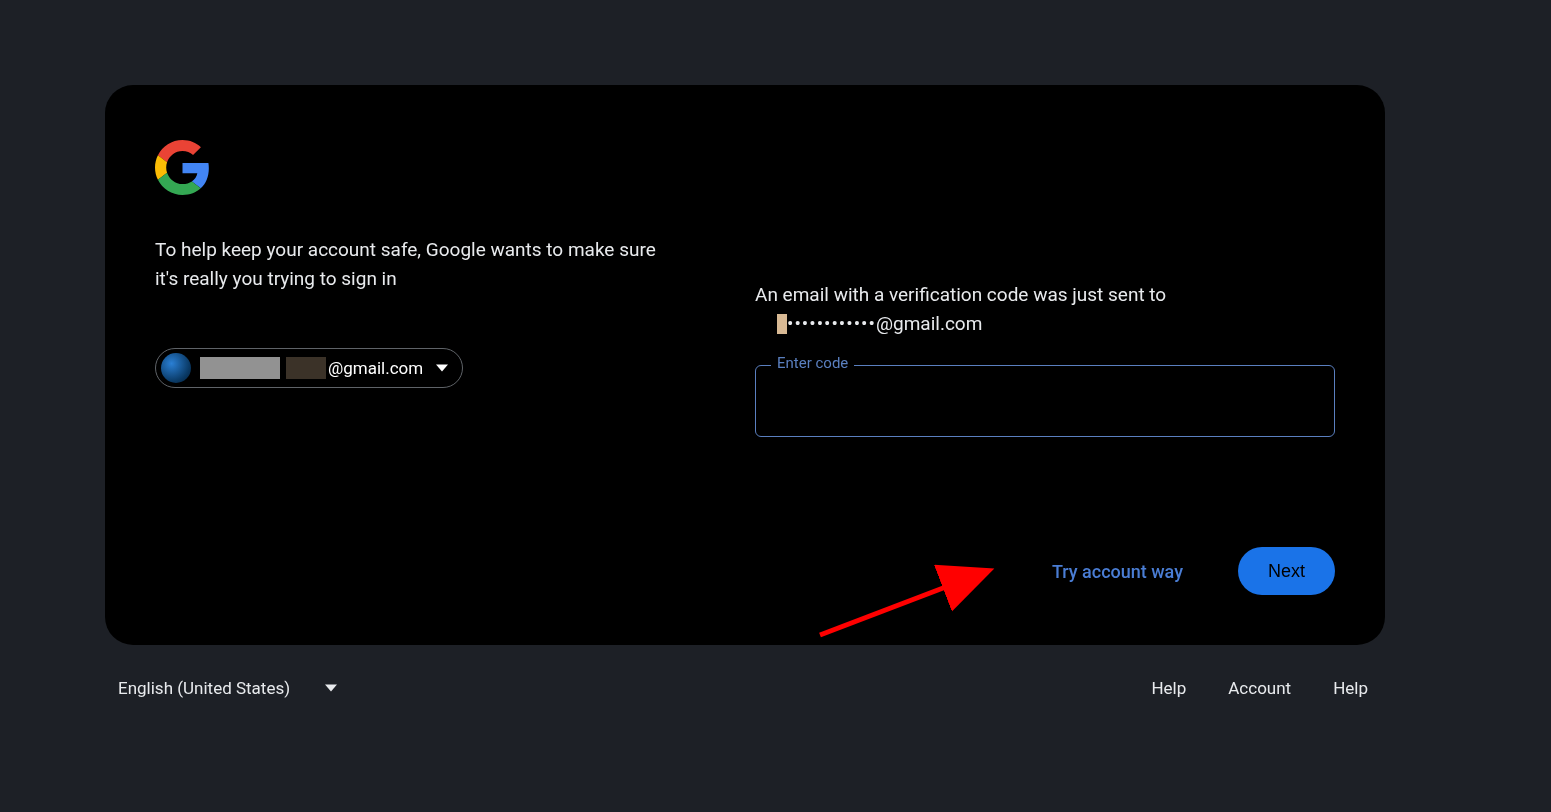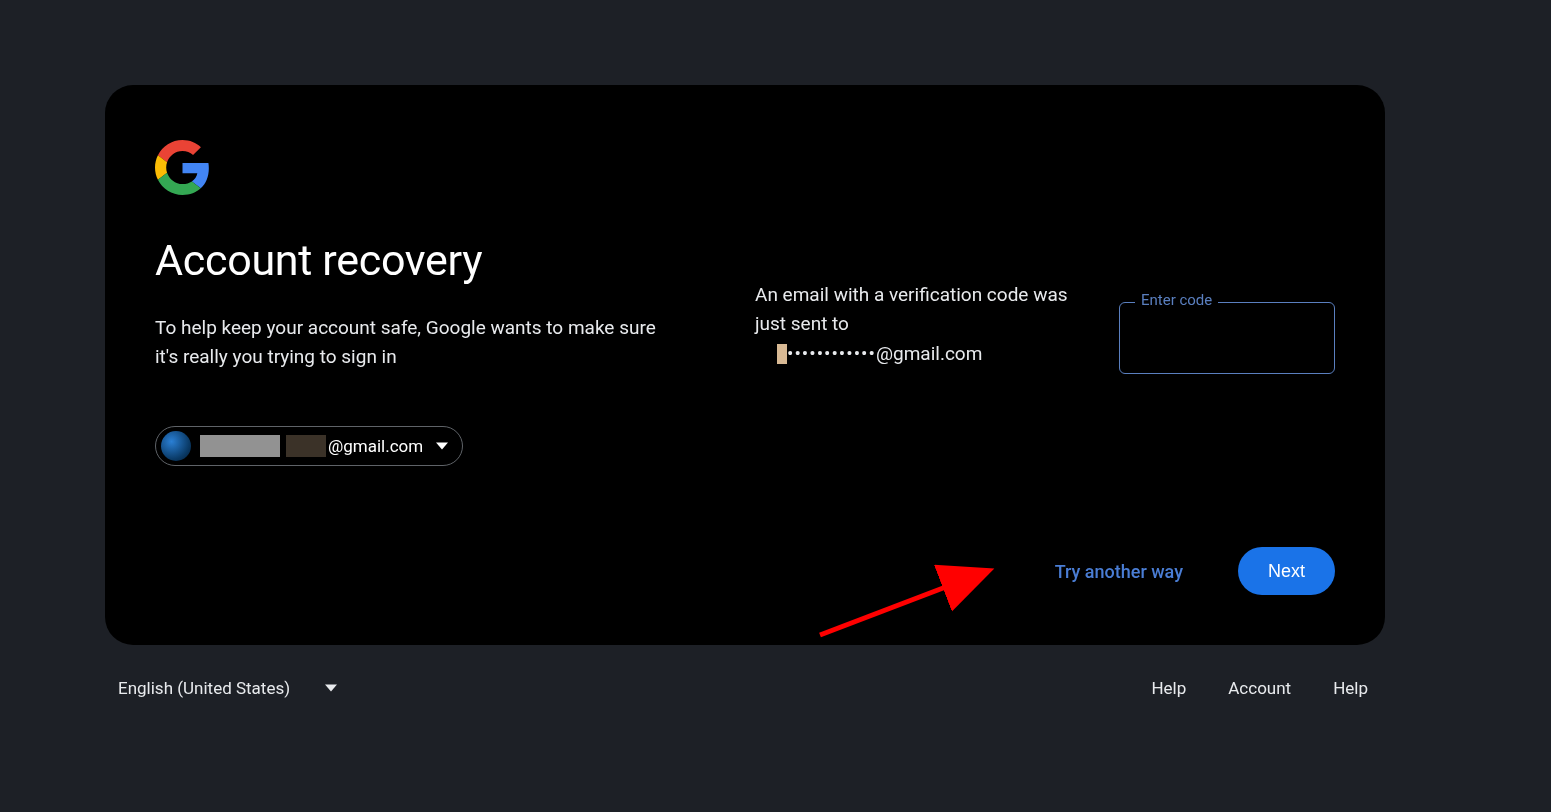--- a/index.html
+++ b/index.html
@@ -23,21 +23,21 @@
     display: flex;
   }
   .left-col {
     width: 600px;
     display: flex;
     flex-direction: column;
   }
   .right-col {
     flex: 1;
     display: flex;
-    flex-direction: row;
+    flex-direction: column;
     padding-top: 140px;
     position: relative;
   }
   .logo { width: 55px; height: 55px; margin-bottom: 40px; }
   .title {
     font-size: 43px;
     font-weight: 400;
     color: #fff;
     margin-bottom: 28px;
     letter-spacing: -0.3px;
@@ -81,21 +81,20 @@
   .instruct .partial-email {
     display: inline-flex; align-items: center;
     margin-left: 22px;
   }
   .pe-block { width: 10px; height: 20px; background: #d8b994; display:inline-block; vertical-align:middle; }
   .dots { letter-spacing: 1px; }
 
   .field-wrap {
     margin-top: 22px;
     position: relative;
-    margin-left: 35px;
   }
   .field-label {
     position: absolute;
     top: -11px;
     left: 16px;
     background: #000;
     padding: 0 6px;
     font-size: 15px;
     color: #5a7fbf;
   }
@@ -120,21 +119,21 @@
     gap: 55px;
   }
   .try-another {
     color: #4a7dd4;
     font-size: 18px;
     font-weight: 500;
     cursor: pointer;
   }
   .next-btn {
     background: #1a73e8;
-    color: #ffffff;
+    color: #000000;
     border: none;
     border-radius: 25px;
     height: 48px;
     padding: 0 30px;
     font-size: 18px;
     font-weight: 500;
     cursor: pointer;
   }
 
   .arrow-annotation {
@@ -169,21 +168,20 @@
 <body>
 
 <div class="card">
   <div class="left-col">
     <svg class="logo" viewBox="0 0 48 48">
       <path fill="#EA4335" d="M24 9.5c3.54 0 6.71 1.22 9.21 3.6l6.85-6.85C35.9 2.38 30.47 0 24 0 14.62 0 6.51 5.38 2.56 13.22l7.98 6.19C12.43 13.72 17.74 9.5 24 9.5z"></path>
       <path fill="#4285F4" d="M46.98 24.55c0-1.57-.15-3.09-.38-4.55H24v9.02h12.94c-.58 2.96-2.26 5.48-4.78 7.18l7.73 6c4.51-4.18 7.09-10.36 7.09-17.65z"></path>
       <path fill="#FBBC05" d="M10.53 28.59c-.48-1.45-.76-2.99-.76-4.59s.27-3.14.76-4.59l-7.98-6.19C.92 16.46 0 20.12 0 24c0 3.88.92 7.54 2.56 10.78l7.97-6.19z"></path>
       <path fill="#34A853" d="M24 48c6.48 0 11.93-2.13 15.89-5.81l-7.73-6c-2.15 1.45-4.92 2.3-8.16 2.3-6.26 0-11.57-4.22-13.47-9.91l-7.98 6.19C6.51 42.62 14.62 48 24 48z"></path>
     </svg>
-    <h1 class="title">Account recovery</h1>
     <p class="subtitle">To help keep your account safe, Google wants to make sure it's really you trying to sign in</p>
     <div class="account-chip">
       <div class="avatar"></div>
       <div class="email-redact">
         <span class="redact-block-1"></span>
         <span class="redact-block-2"></span>
         <span class="email-domain">@gmail.com</span>
       </div>
       <svg class="chevron-down" viewBox="0 0 10 6">
           <path d="M0 0l5 6 5-6z"></path>
@@ -200,21 +198,21 @@
           <span>@gmail.com</span>
       </span>
     </div>
 
     <div class="field-wrap">
       <span class="field-label">Enter code</span>
       <input class="code-input" type="text" style="">
     </div>
 
     <div class="actions">
-      <span class="try-another">Try another way</span>
+      <span class="try-another">Try account way</span>
       <button class="next-btn">Next</button>
     </div>
   </div>
 </div>
 
 <svg class="arrow-annotation" viewBox="0 0 200 80">
   <defs>
     <marker id="ah" markerWidth="12" markerHeight="12" refX="9" refY="5" orient="auto">
       <path d="M0,0 L11,5 L0,10 z" fill="#ff0000"></path>
     </marker>

